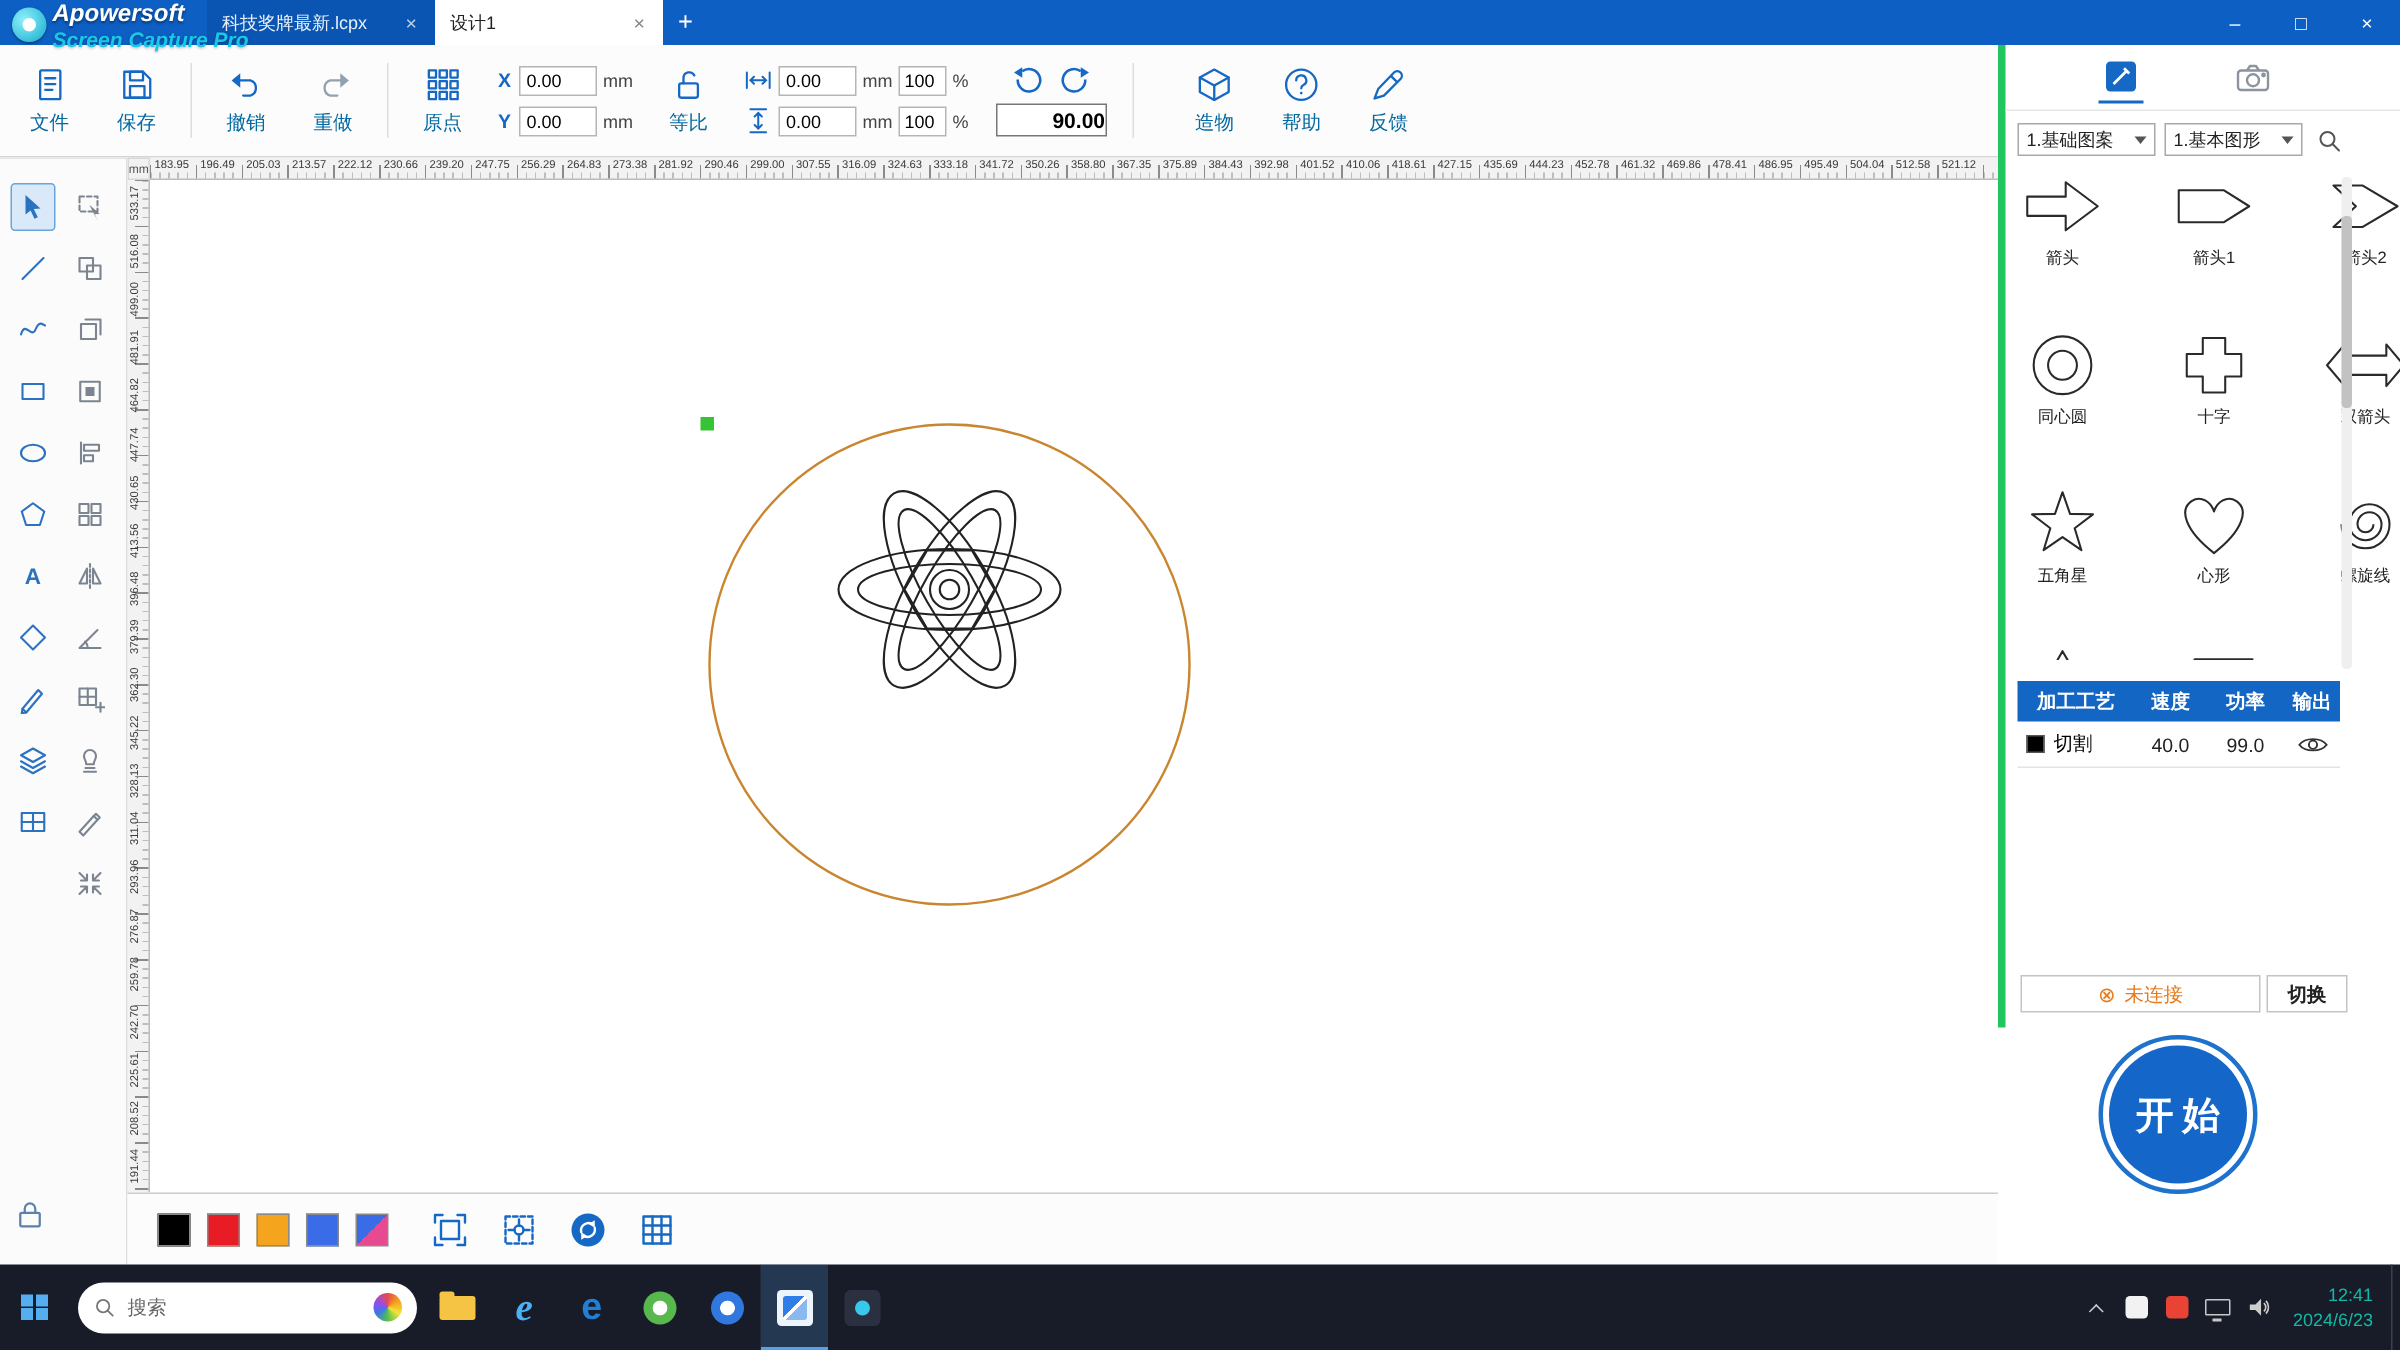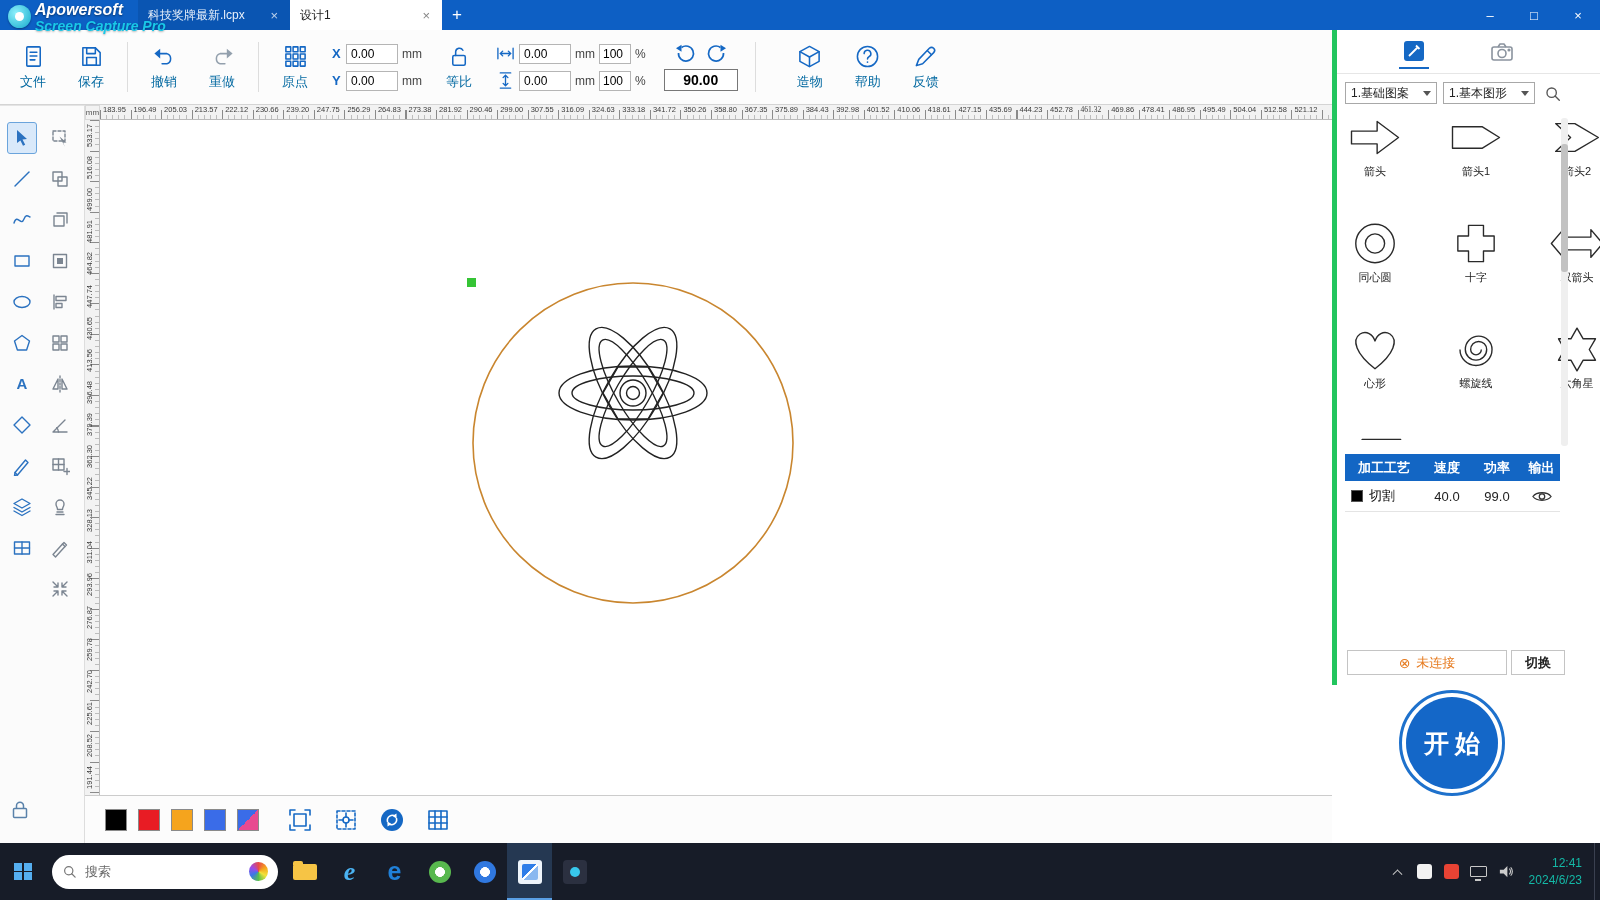--- a/index.html
+++ b/index.html
@@ -41,21 +41,21 @@
   input.pct { width:32px; height:20px; border:1px solid #b5b5b5; font-size:12px; padding:0 3px; font-family:inherit; }
   .unit { font-size:12px; color:#444; }
   .wh-ic { color:#1568c4; display:flex; }
   .wh-ic svg { width:19px; height:19px; }
   .wh-ic svg * { fill:none; stroke:currentColor; stroke-width:1.4; stroke-linecap:round; }
   .rot-group { display:flex; flex-direction:column; align-items:center; gap:3px; margin:0 10px; }
   .rot-icons { display:flex; gap:10px; }
   .rot-btn { width:22px; height:22px; color:#1568c4; cursor:pointer; }
   .rot-btn svg { width:22px; height:22px; }
   .rot-btn svg * { fill:none; stroke:currentColor; stroke-width:1.7; }
-  input.rot-input { width:74px; height:22px; text-align:center; font-weight:bold; font-size:14px; border:1px solid #777; font-family:inherit; }
+  input.rot-input { width:74px; height:22px; text-align:right; font-weight:bold; font-size:14px; border:1px solid #777; font-family:inherit; }
 
   
   .ruler-corner { position:absolute; left:85px; top:105px; width:15px; height:15px; background:#f2f2f2; border:1px solid #d8d8d8; font-size:8px; color:#555; display:flex; align-items:center; justify-content:center; }
   .ruler-h { position:absolute; left:100px; top:105px; width:1232px; height:15px; overflow:hidden;
     background:
       repeating-linear-gradient(to right, #8a8a8a 0 1px, transparent 1px 30.55px),
       repeating-linear-gradient(to right, #bdbdbd 0 1px, transparent 1px 6.11px),
       #f2f2f2;
     background-size:100% 9px, 100% 4px, 100% 100%;
     background-position:left bottom, left bottom, 0 0;
@@ -358,21 +358,21 @@
     <span class="rh-num" style="left: 675.1px;">375.89</span>
     <span class="rh-num" style="left: 705.65px;">384.43</span>
     <span class="rh-num" style="left: 736.2px;">392.98</span>
     <span class="rh-num" style="left: 766.75px;">401.52</span>
     <span class="rh-num" style="left: 797.3px;">410.06</span>
     <span class="rh-num" style="left: 827.85px;">418.61</span>
     <span class="rh-num" style="left: 858.4px;">427.15</span>
     <span class="rh-num" style="left: 888.95px;">435.69</span>
     <span class="rh-num" style="left: 919.5px;">444.23</span>
     <span class="rh-num" style="left: 950.05px;">452.78</span>
-    <span class="rh-num" style="left: 980.6px; font-family: Liberation Serif, serif;">461.32</span>
+    <span class="rh-num" style="left: 980.6px;">461.32</span>
     <span class="rh-num" style="left: 1011.15px;">469.86</span>
     <span class="rh-num" style="left: 1041.7px;">478.41</span>
     <span class="rh-num" style="left: 1072.25px;">486.95</span>
     <span class="rh-num" style="left: 1102.8px;">495.49</span>
     <span class="rh-num" style="left: 1133.35px;">504.04</span>
     <span class="rh-num" style="left: 1163.9px;">512.58</span>
     <span class="rh-num" style="left: 1194.45px;">521.12</span>
   </div>
 <div class="ruler-v">
     <span class="rv-num" style="top: 4px;">533.17</span>
@@ -667,20 +667,26 @@
         <div class="shape-label">十字</div>
       </div>
       <div class="shape-cell">
         <svg viewBox="0 0 56 44">
           <polygon points="15,16 41,16 41,9 52,22 41,35 41,28 15,28 15,35 4,22 15,9"></polygon>
         </svg>
         <div class="shape-label">双箭头</div>
       </div>
       <div class="shape-cell">
         <svg viewBox="0 0 56 44">
+          <polygon points="28,2 32.7,15.5 47,15.8 35.6,24.5 39.8,38.2 28,30 16.2,38.2 20.4,24.5 9,15.8 23.3,15.5"></polygon>
+        </svg>
+        <div class="shape-label">五角星</div>
+      </div>
+      <div class="shape-cell">
+        <svg viewBox="0 0 56 44">
           <path d="M28,40 C10,26 6,13 14,7.5 C20,3.8 26,8 28,14 C30,8 36,3.8 42,7.5 C50,13 46,26 28,40 Z"></path>
         </svg>
         <div class="shape-label">心形</div>
       </div>
       <div class="shape-cell">
         <svg viewBox="0 0 56 44">
           <path d="M33,22 a5,5 0 0 1 -10,0 a7.5,7.5 0 0 1 15,0 a10,10 0 0 1 -20,0 a12.5,12.5 0 0 1 25,0 a15,15 0 0 1 -30,0"></path>
         </svg>
         <div class="shape-label">螺旋线</div>
       </div>

